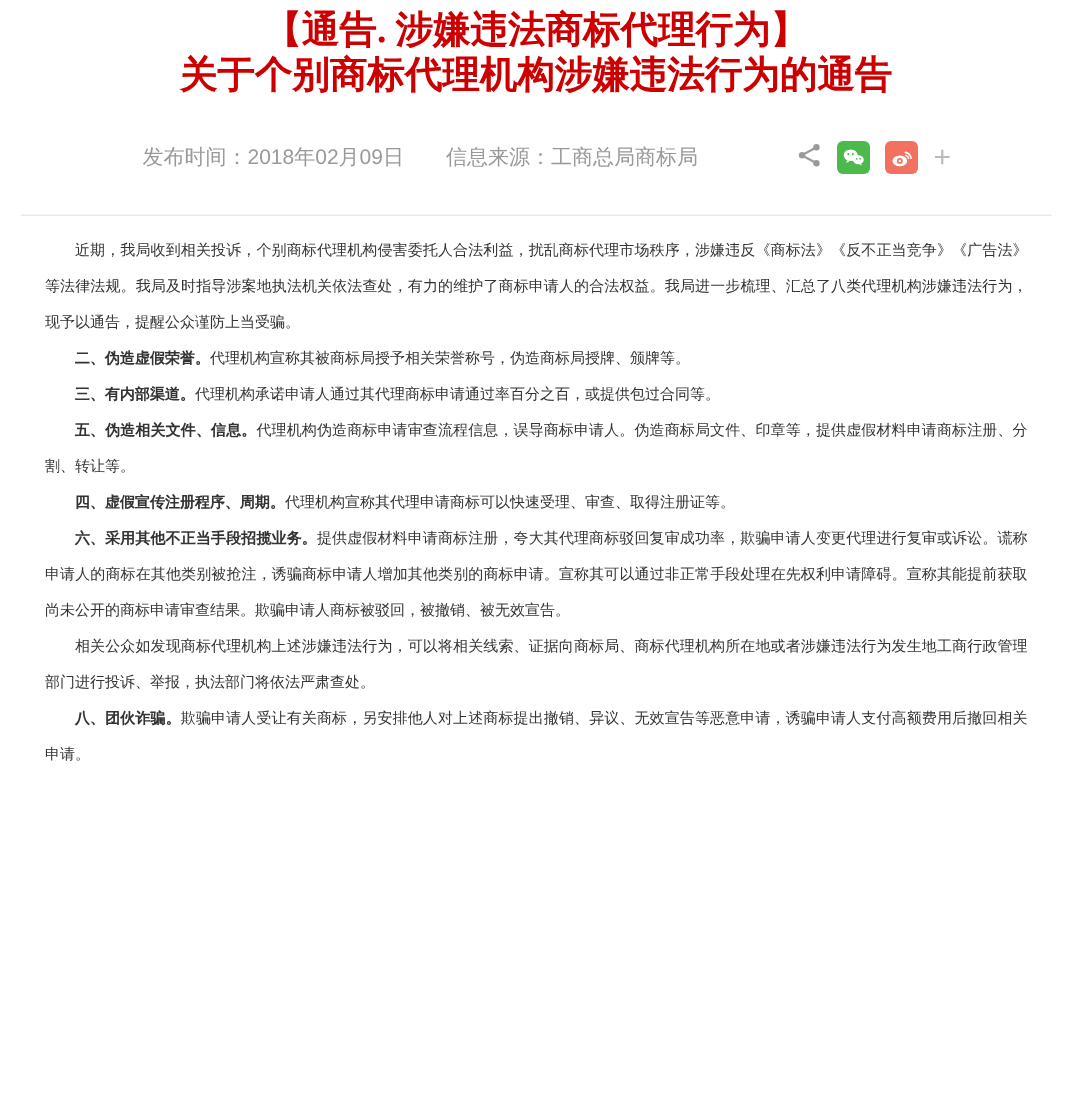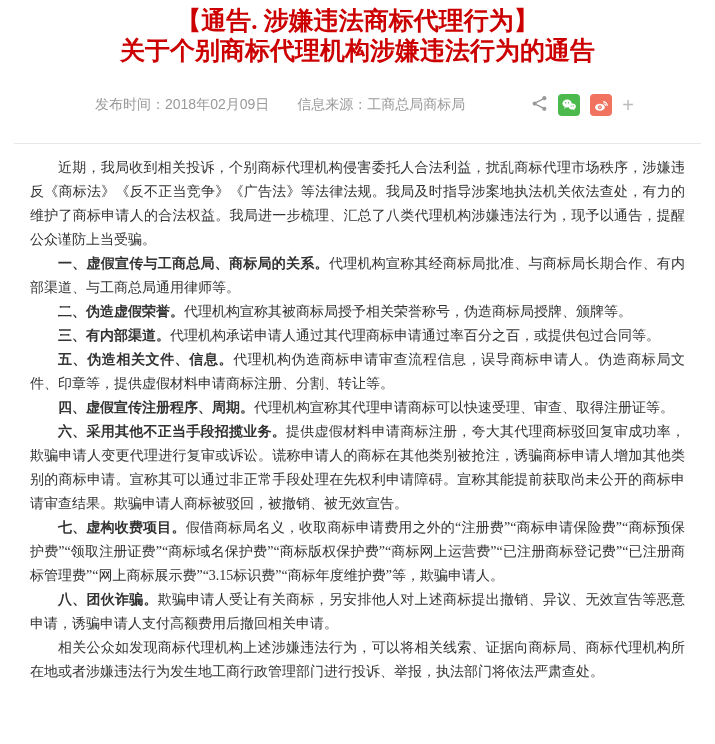--- a/index.html
+++ b/index.html
@@ -55,21 +55,21 @@
     height: 0;
   }
 
   
   .article-body {
     padding: 12px 30px 0 30px;
   }
   .article-body p.para {
     margin: 0;
     text-indent: 2em;
-    font-size: 14px;
+    font-size: 10px;
     line-height: 24px;
     color: #333333;
     text-align: justify;
     font-family: "Liberation Serif", serif;
   }
   .article-body p.para b { font-weight: bold; color: #333333; }
 </style>
 </head>
 <body>
 
@@ -115,24 +115,22 @@
         </span>
         <span class="plus-glyph">+</span>
       </span>
     </div>
   </div>
 
   <div class="divider"></div>
 
   <div class="article-body">
       <p class="para"><span>近期，我局收到相关投诉，个别商标代理机构侵害委托人合法利益，扰乱商标代理市场秩序，涉嫌违反《商标法》《反不正当竞争》《广告法》等法律法规。我局及时指导涉案地执法机关依法查处，有力的维护了商标申请人的合法权益。我局进一步梳理、汇总了八类代理机构涉嫌违法行为，现予以通告，提醒公众谨防上当受骗。</span></p>
-      <p class="para"><b>一、虚假宣传与工商总局、商标局的关系。</b><span>代理机构宣称其经商标局批准、与商标局长期合作、有内部渠道、与工商总局通用律师等。</span></p>
       <p class="para"><b>二、伪造虚假荣誉。</b><span>代理机构宣称其被商标局授予相关荣誉称号，伪造商标局授牌、颁牌等。</span></p>
       <p class="para"><b>三、有内部渠道。</b><span>代理机构承诺申请人通过其代理商标申请通过率百分之百，或提供包过合同等。</span></p>
       <p class="para"><b>五、伪造相关文件、信息。</b><span>代理机构伪造商标申请审查流程信息，误导商标申请人。伪造商标局文件、印章等，提供虚假材料申请商标注册、分割、转让等。</span></p>
       <p class="para"><b>四、虚假宣传注册程序、周期。</b><span>代理机构宣称其代理申请商标可以快速受理、审查、取得注册证等。</span></p>
       <p class="para"><b>六、采用其他不正当手段招揽业务。</b><span>提供虚假材料申请商标注册，夸大其代理商标驳回复审成功率，欺骗申请人变更代理进行复审或诉讼。谎称申请人的商标在其他类别被抢注，诱骗商标申请人增加其他类别的商标申请。宣称其可以通过非正常手段处理在先权利申请障碍。宣称其能提前获取尚未公开的商标申请审查结果。欺骗申请人商标被驳回，被撤销、被无效宣告。</span></p>
-      <p class="para"><b>七、虚构收费项目。</b><span>假借商标局名义，收取商标申请费用之外的“注册费”“商标申请保险费”“商标预保护费”“领取注册证费”“商标域名保护费”“商标版权保护费”“商标网上运营费”“已注册商标登记费”“已注册商标管理费”“网上商标展示费”“3.15标识费”“商标年度维护费”等，欺骗申请人。</span></p>
+      <p class="para"><span>相关公众如发现商标代理机构上述涉嫌违法行为，可以将相关线索、证据向商标局、商标代理机构所在地或者涉嫌违法行为发生地工商行政管理部门进行投诉、举报，执法部门将依法严肃查处。</span></p>
       <p class="para"><b>八、团伙诈骗。</b><span>欺骗申请人受让有关商标，另安排他人对上述商标提出撤销、异议、无效宣告等恶意申请，诱骗申请人支付高额费用后撤回相关申请。</span></p>
-      <p class="para"><span>相关公众如发现商标代理机构上述涉嫌违法行为，可以将相关线索、证据向商标局、商标代理机构所在地或者涉嫌违法行为发生地工商行政管理部门进行投诉、举报，执法部门将依法严肃查处。</span></p>
     </div>
 
 </div>
 
 </body></html>

